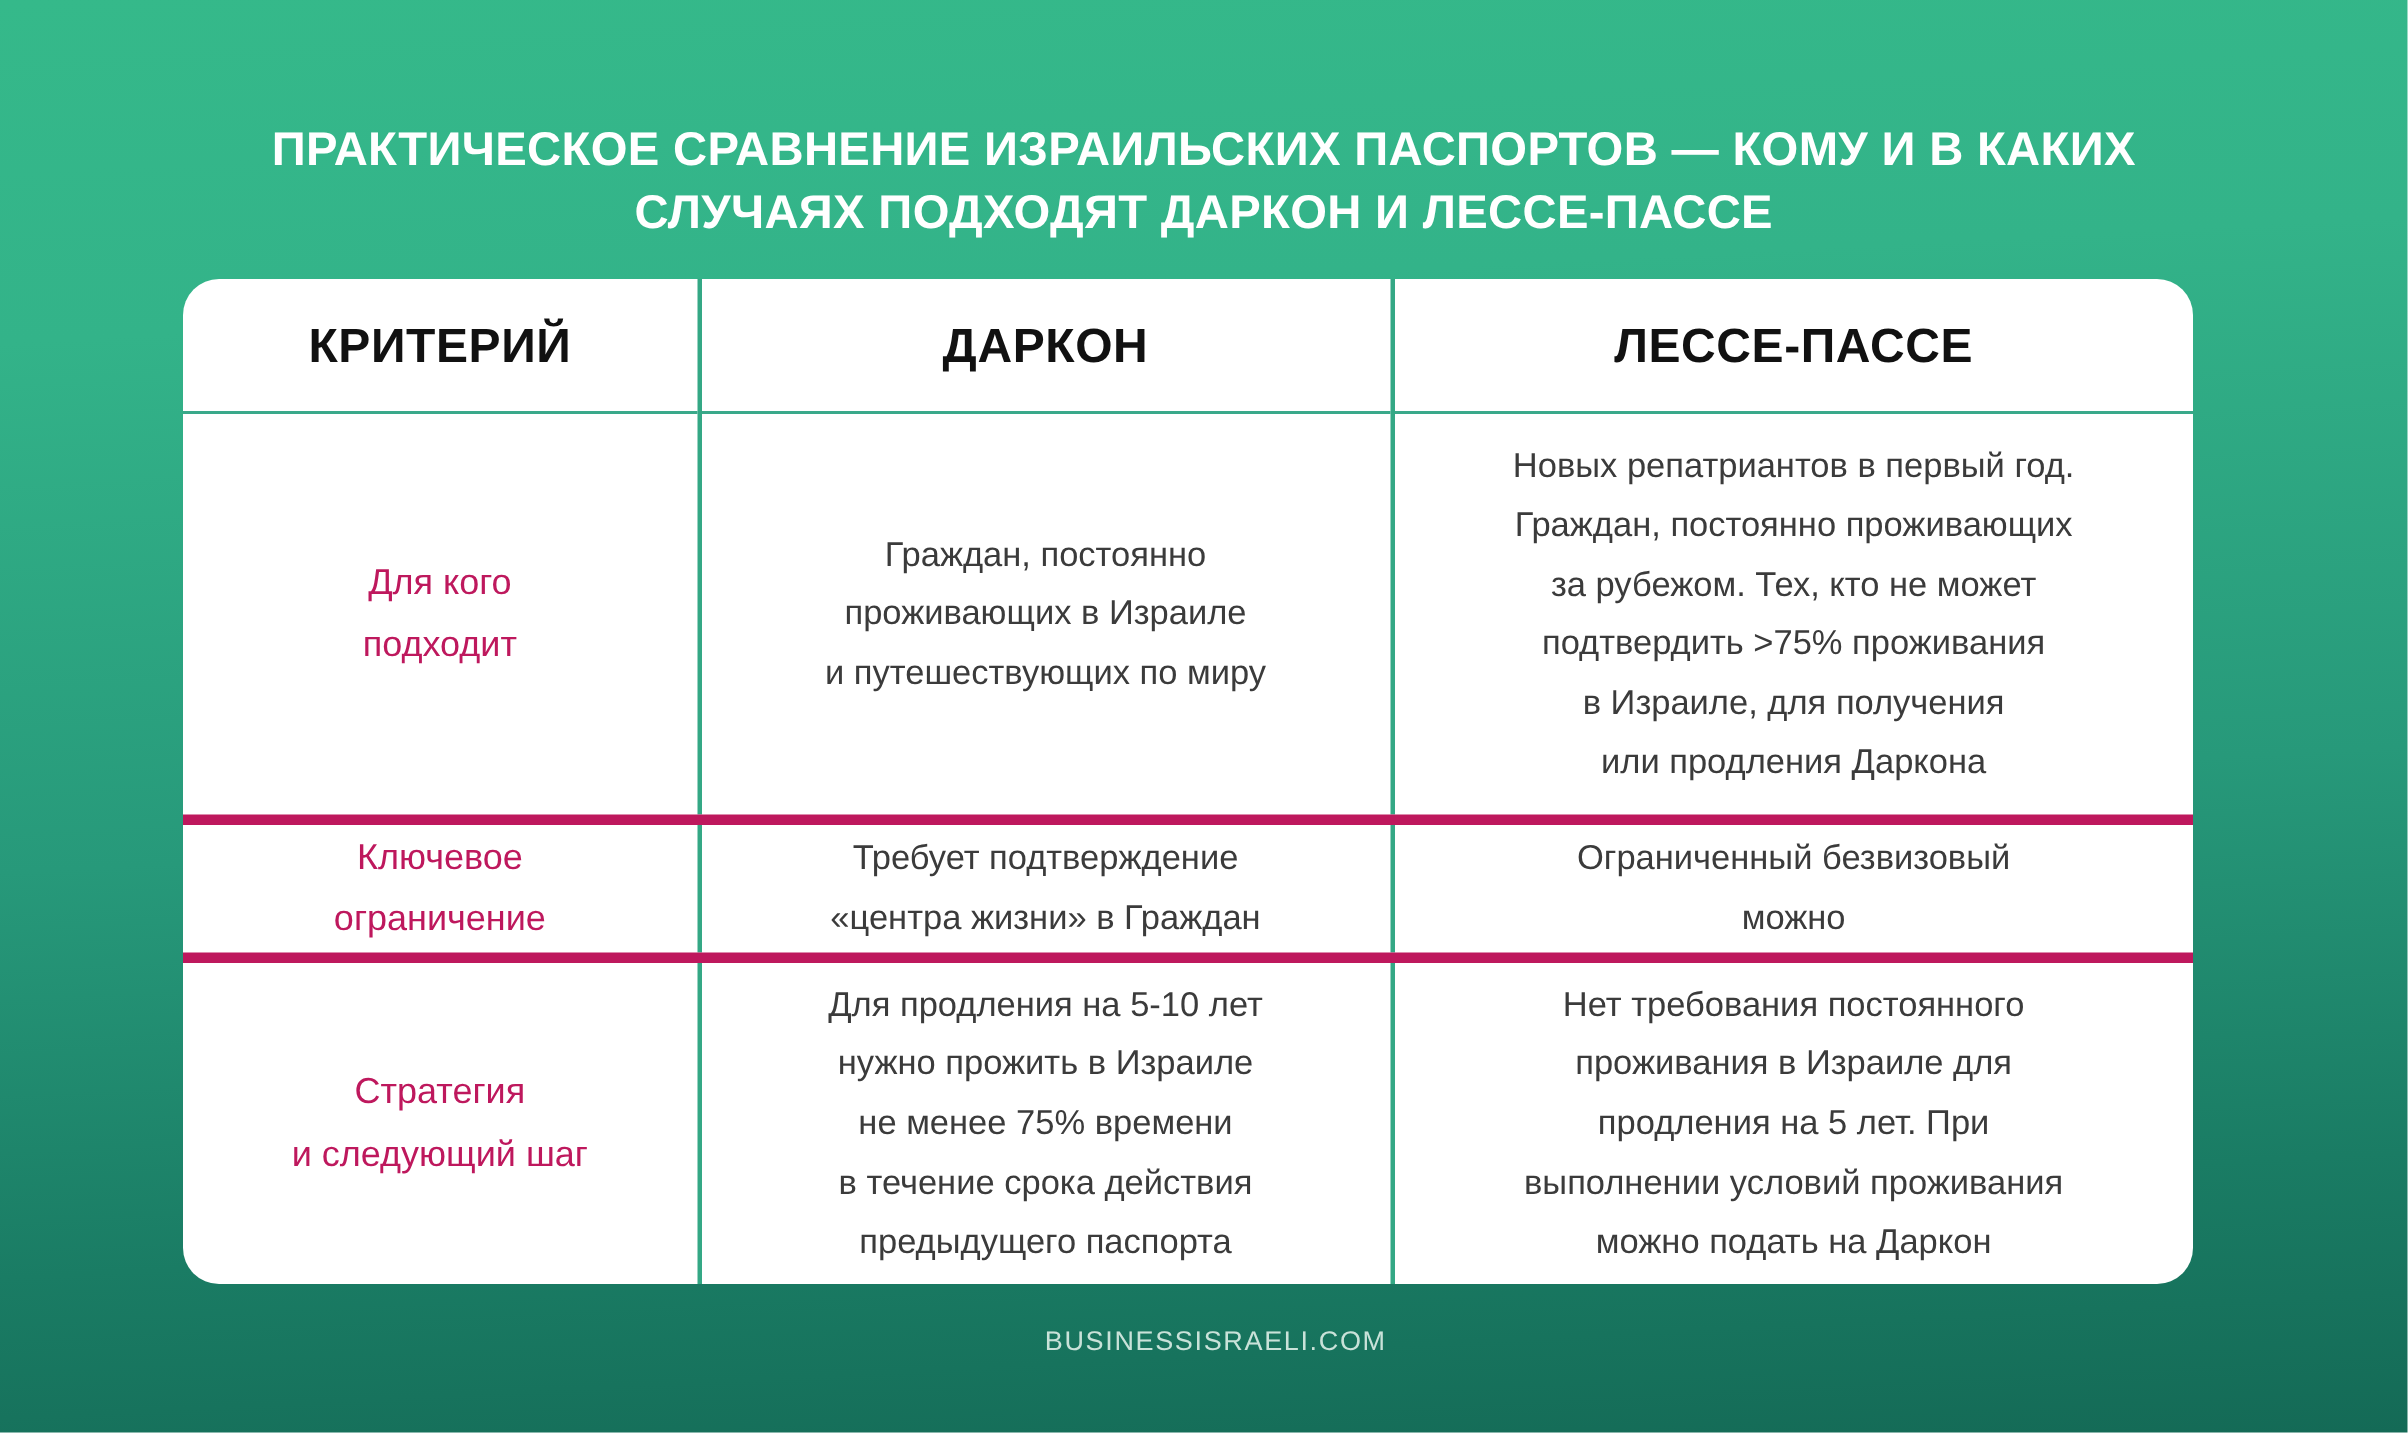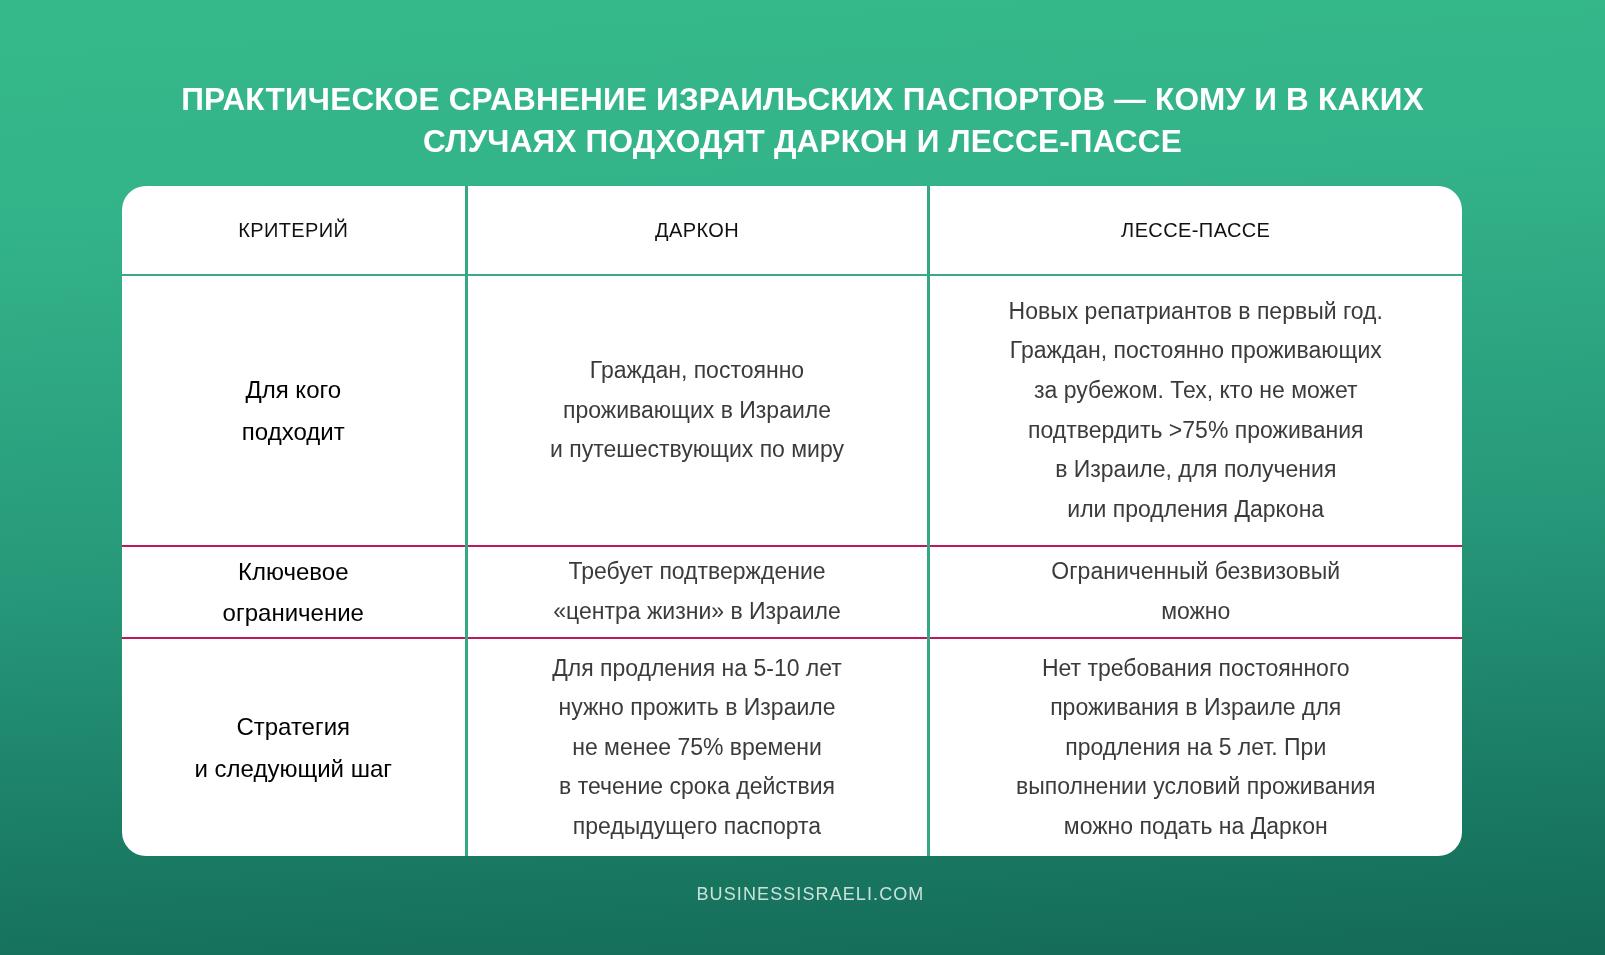--- a/index.html
+++ b/index.html
@@ -76,48 +76,48 @@
   
   .table th.sep-left,
   .table td.sep-left {
     border-left: 3px solid #34a885;
     margin-left: 16px;
   }
 
   thead th {
     height: 89px;
     color: #111111;
-    font-size: 20px;
-    font-weight: normal;
+    font-size: 32px;
+    font-weight: bold;
     letter-spacing: 0.4px;
     text-transform: uppercase;
     border-bottom: 2px solid #3aa98a;
     padding-bottom: 4px;
   }
 
   tbody td {
     color: #3b3b3b;
     font-size: 23px;
     line-height: 1.72;
     font-weight: 400;
     white-space: pre-line;
     padding-top: 10px;
     padding-bottom: 10px;
   }
 
   tbody tr.row-divider td {
-    border-top: 2px solid #be185d;
+    border-top: 7px solid #be185d;
   }
 
   tbody tr.row-who   td { height: 271px; }
   tbody tr.row-limit td { height: 92px;  }
   tbody tr.row-plan  td { height: 218px; }
 
   td.cell-criterion {
-    color: #000000;
+    color: #be185d;
     font-size: 24px;
   }
 
   
   .footer {
     position: absolute;
     left: 0;
     right: 0;
     top: 884px;
     text-align: center;
@@ -170,21 +170,21 @@
 за рубежом. Тех, кто не может
 подтвердить &gt;75% проживания
 в Израиле, для получения
 или продления Даркона</td>
         </tr>
 
         <tr class="row-limit row-divider">
           <td class="cell-criterion">Ключевое
 ограничение</td>
           <td class="sep-left">Требует подтверждение
-«центра жизни» в Израиле</td>
+«центра жизни» в Граждан</td>
           <td class="sep-left">Ограниченный безвизовый
 можно</td>
         </tr>
 
         <tr class="row-plan row-divider">
           <td class="cell-criterion">Стратегия
 и следующий шаг</td>
           <td class="sep-left">Для продления на 5-10 лет
 нужно прожить в Израиле
 не менее 75% времени

